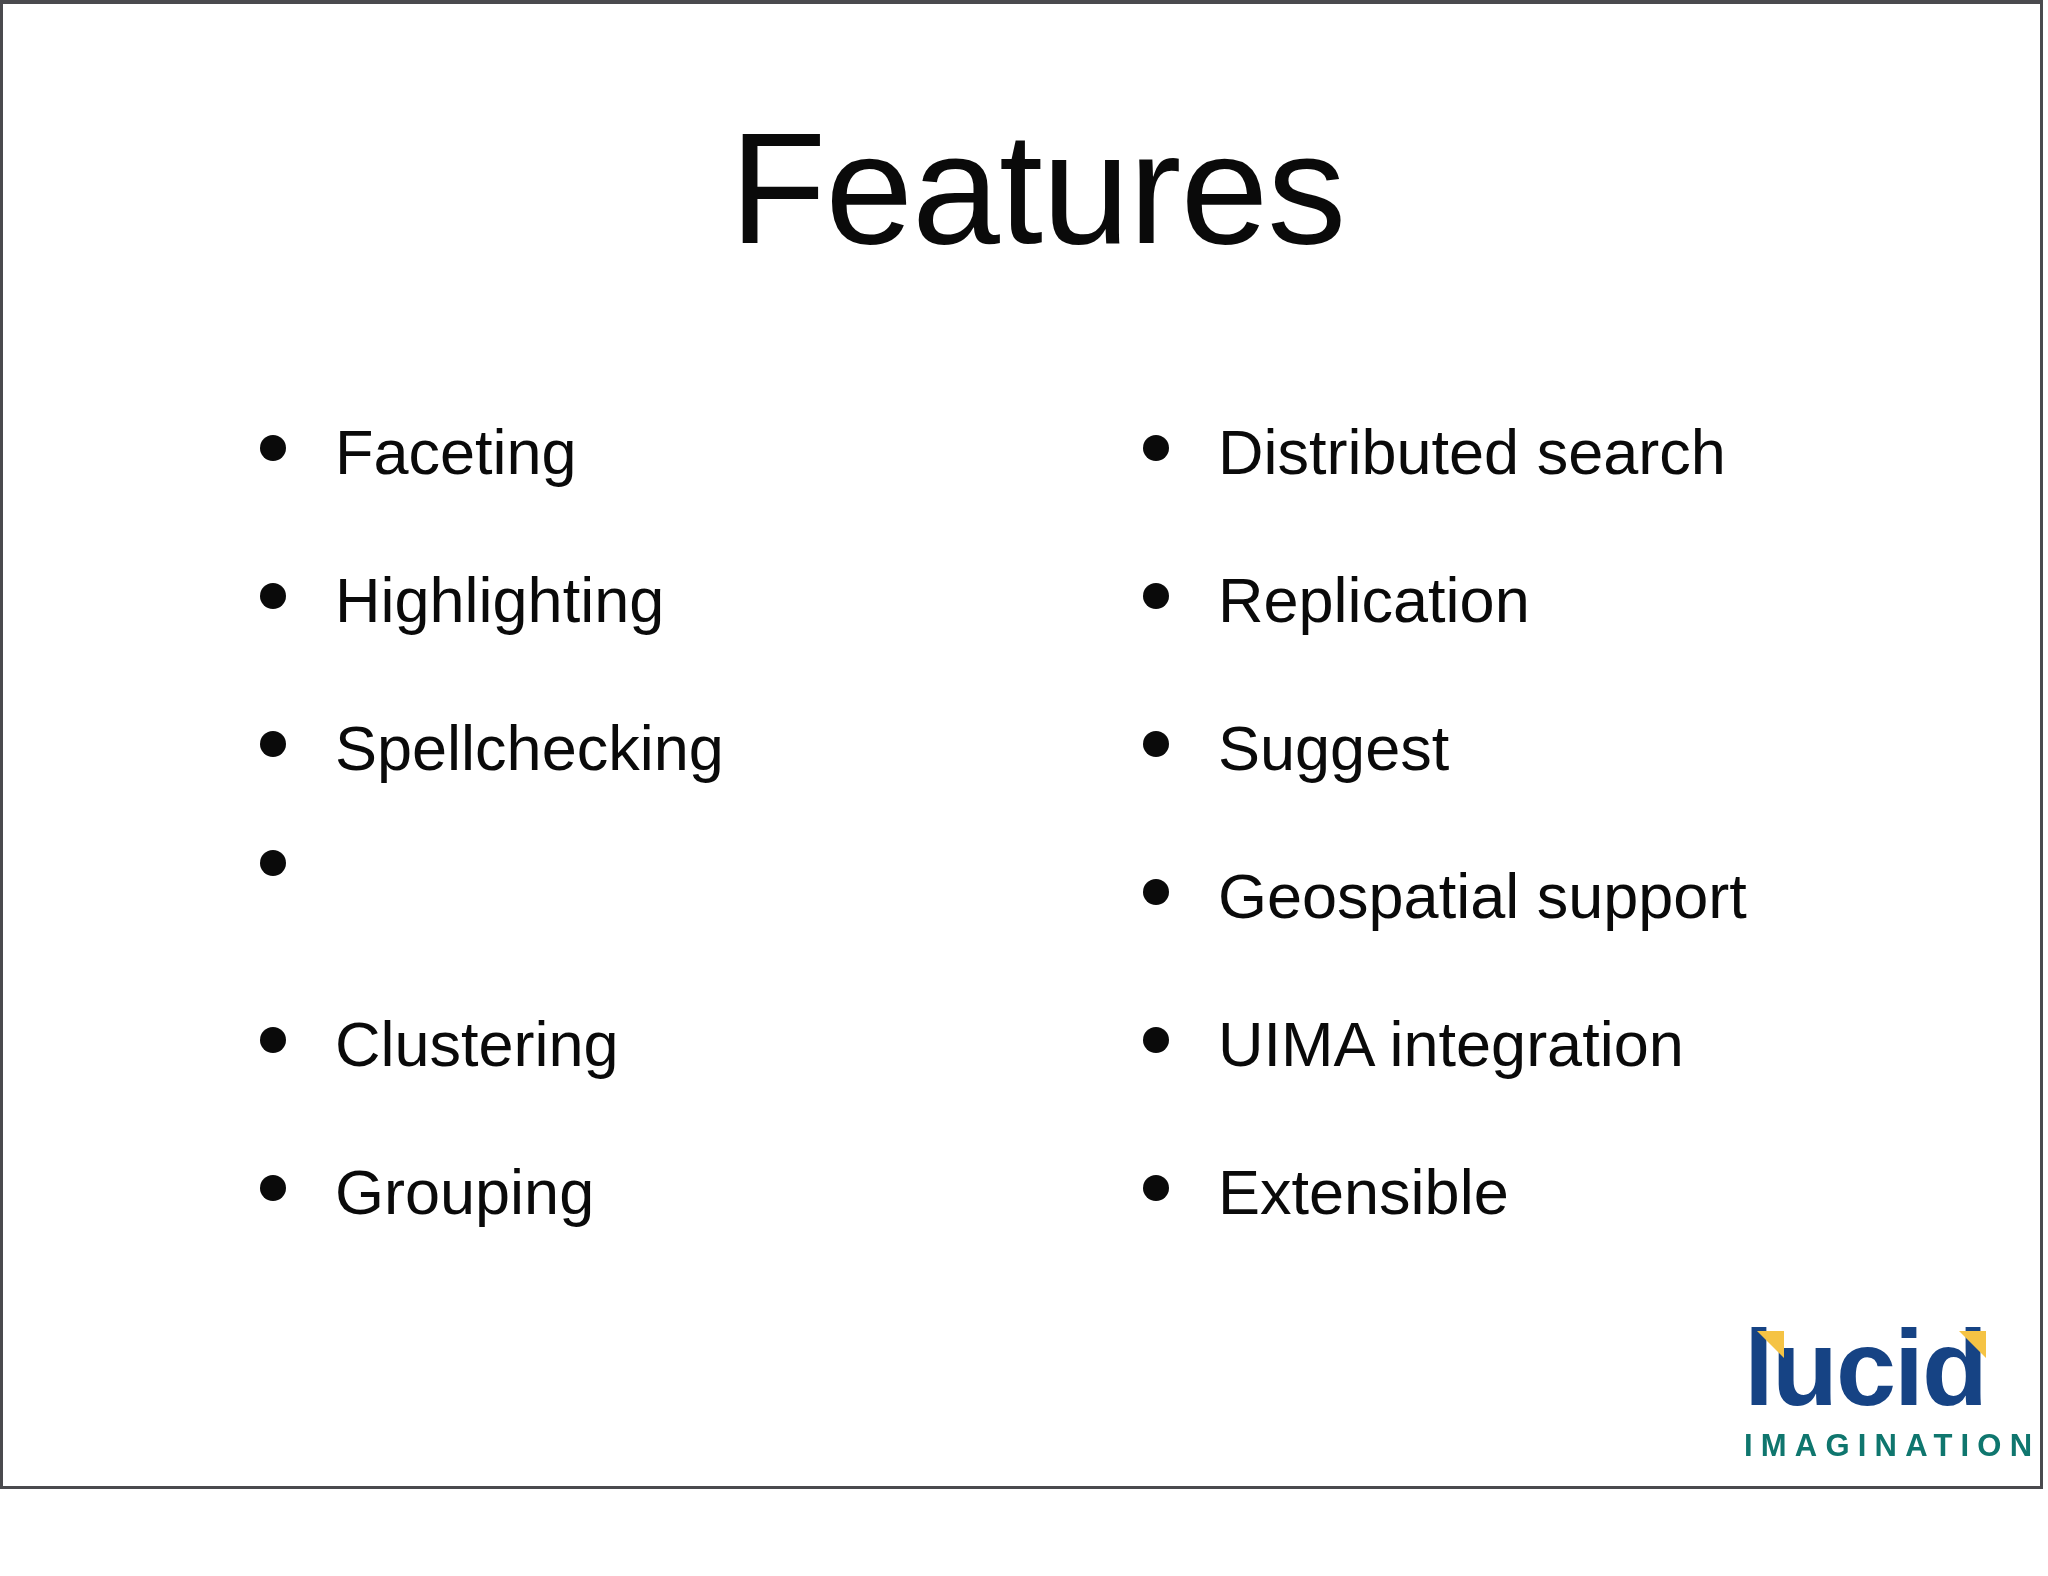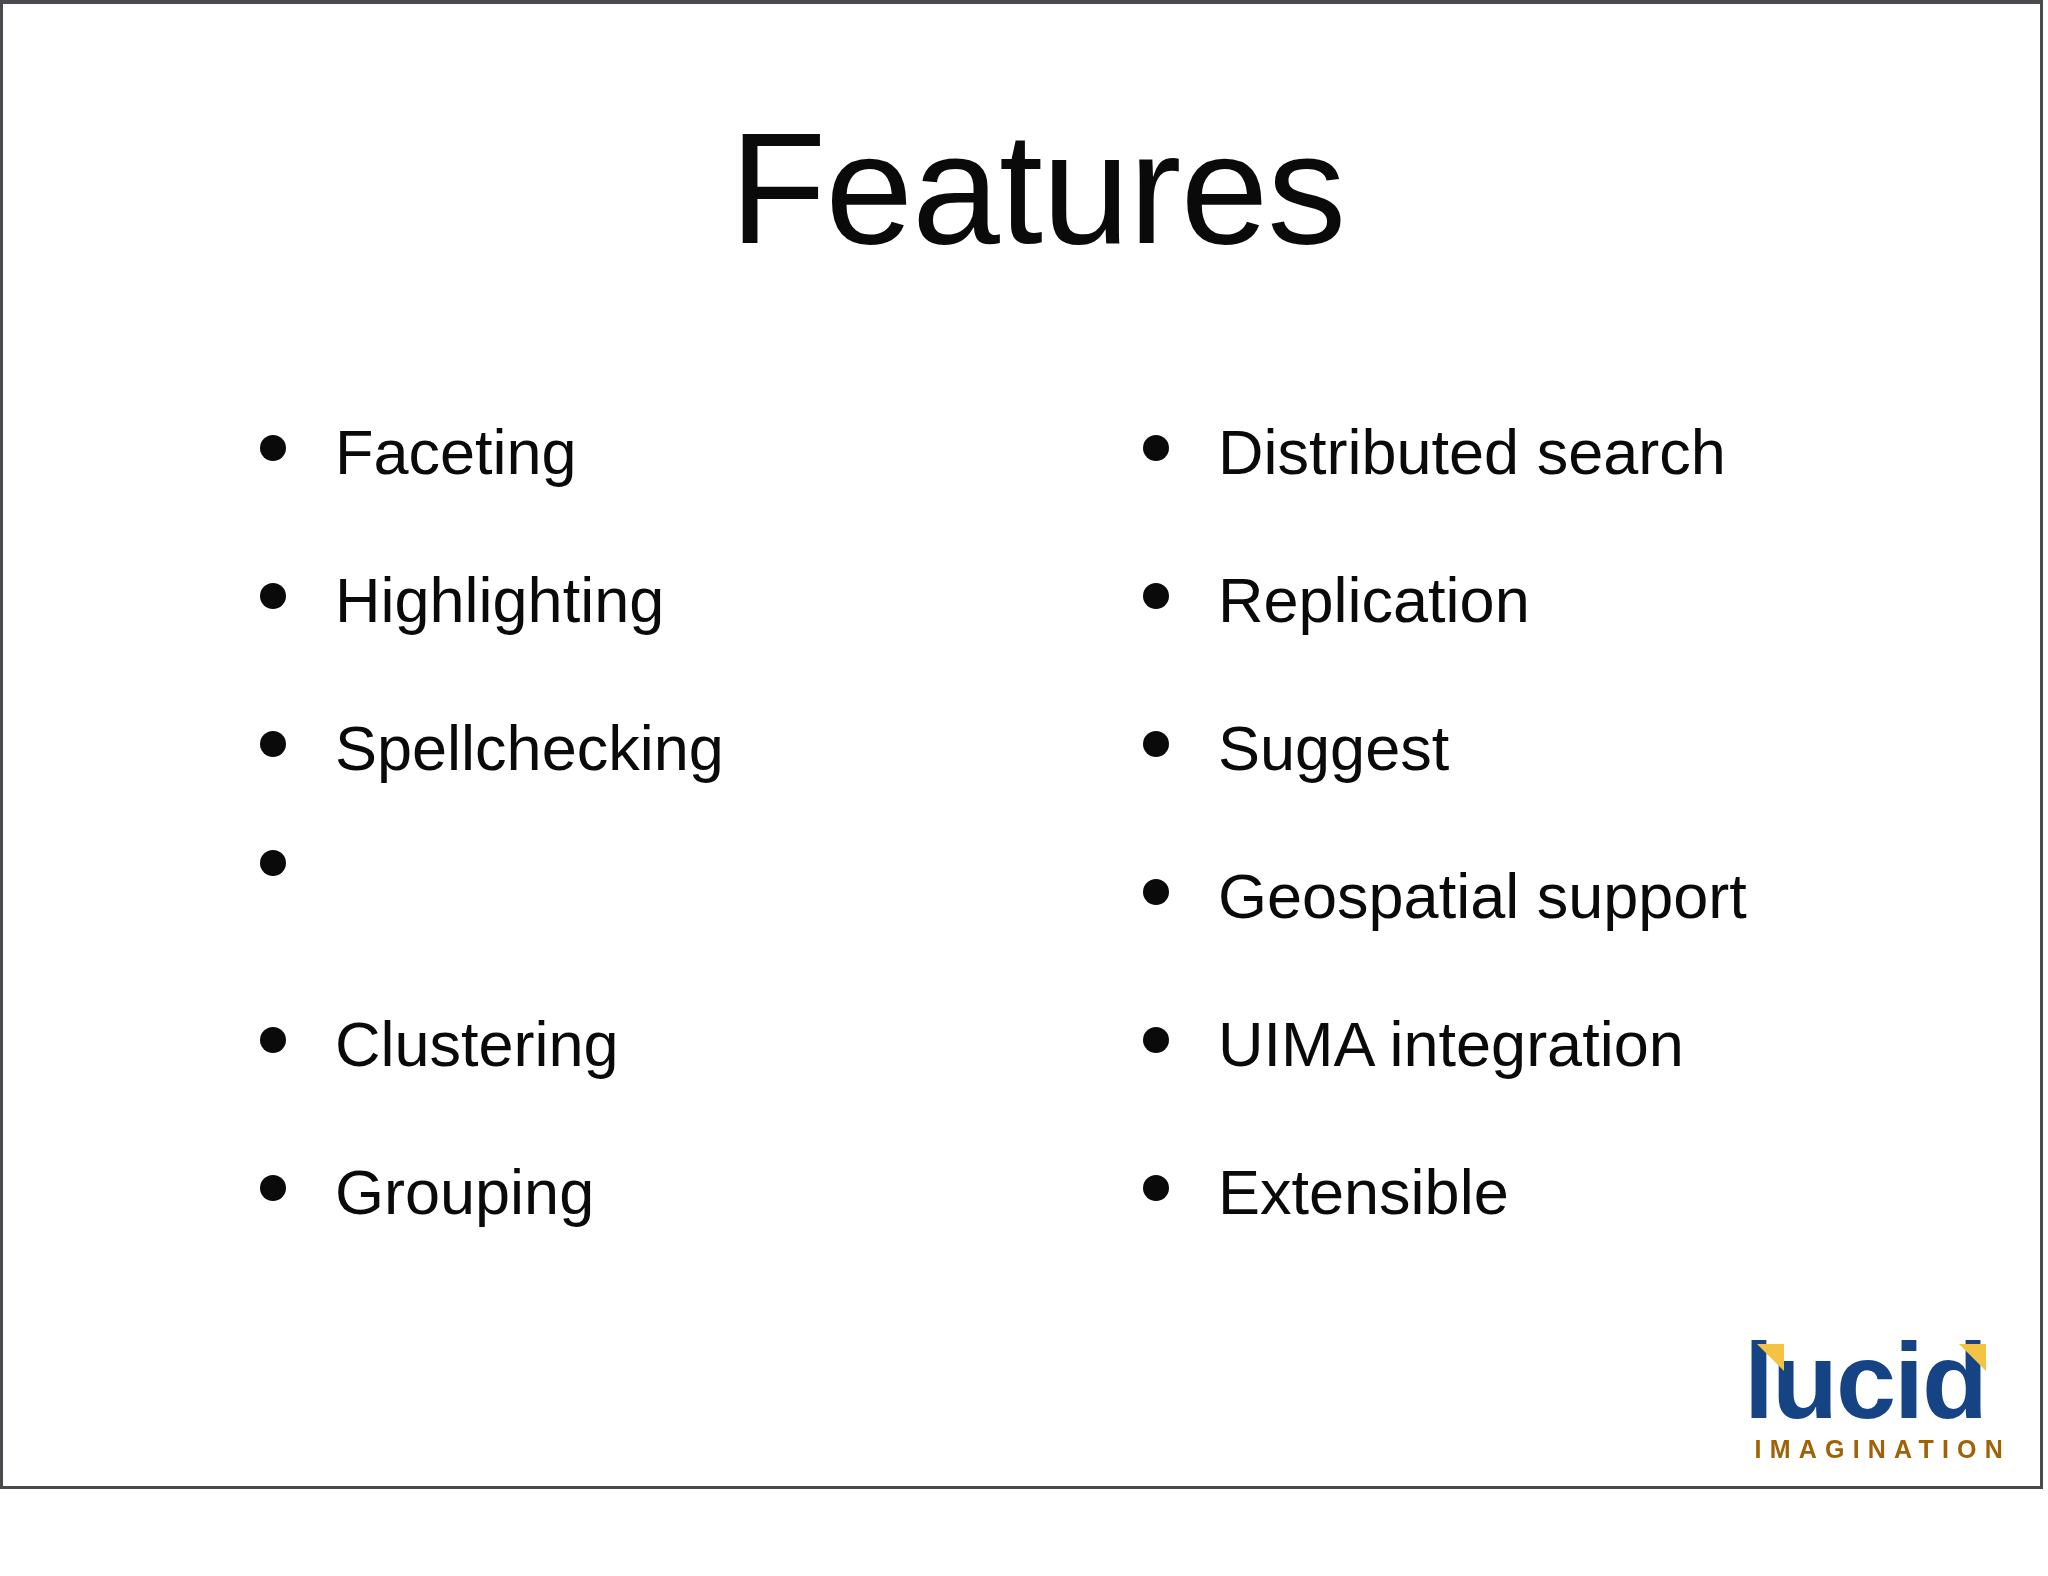--- a/index.html
+++ b/index.html
@@ -136,26 +136,26 @@
     border-color: transparent #f5c344 transparent transparent;
   }
   .logo-accent.a2 {
     right: 26px;
     top: 13px;
     border-width: 0 27px 27px 0;
     border-color: transparent #f5c344 transparent transparent;
   }
   .logo-sub {
     font-family: "Liberation Sans", sans-serif;
-    font-size: 25px;
+    font-size: 31px;
     font-weight: 700;
-    color: #a16207;
+    color: #0f766e;
     letter-spacing: 8.2px;
     text-align: right;
-    margin-top: 0;
+    margin-top: 6px;
     padding-right: 1px;
   }
 
   
   .page-number {
     position: absolute;
     right: 24px;
     top: 1586px;
     font-family: Liberation Mono, monospace;
     font-size: 37px;

